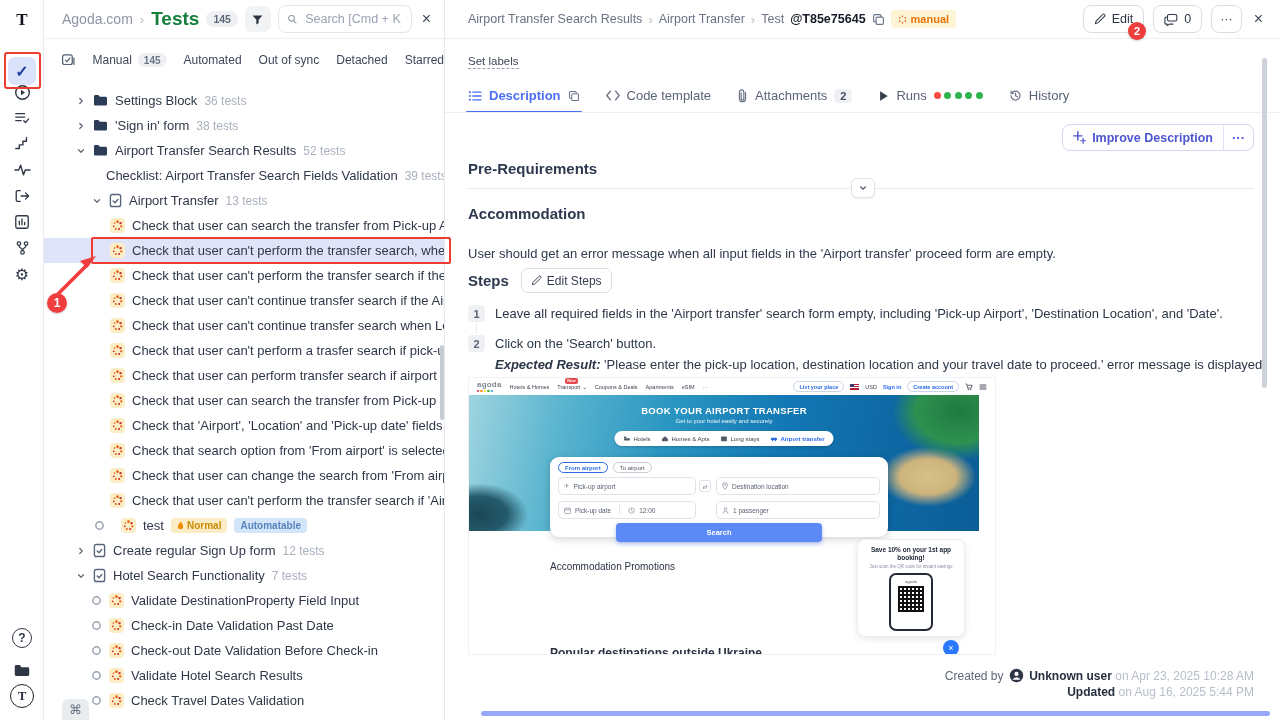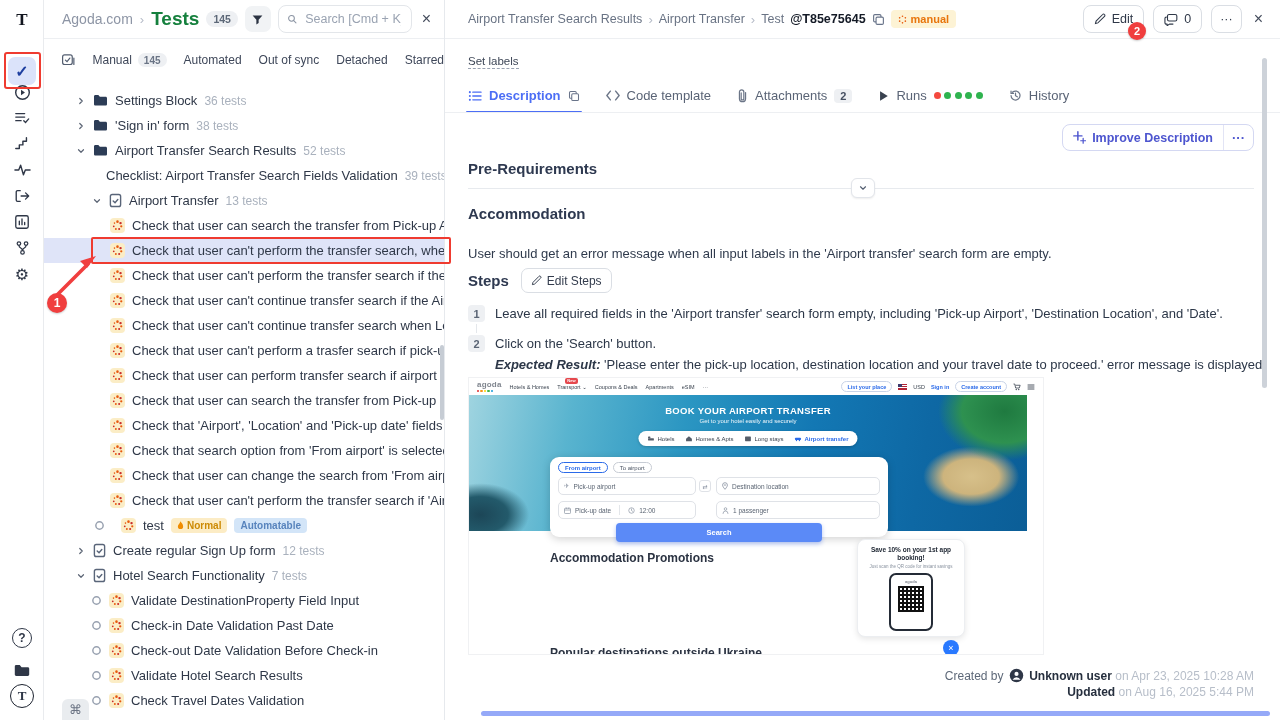--- a/index.html
+++ b/index.html
@@ -74,21 +74,21 @@
   .req-text{position:absolute;left:23px;top:233px;font-size:13px;color:#2f3a4c}
   .steps-head{position:absolute;left:23px;top:268px;display:flex;gap:12px;align-items:center}
   .edit-steps{border:1px solid #dadee4;border-radius:7px;height:25px;padding:0 9px;font-size:12px;color:#333c4d;display:flex;gap:5px;align-items:center;background:#fff}
   .step{position:absolute;left:23px;display:flex;gap:10px;font-size:13px;color:#2c3748;align-items:flex-start}
   .snum{width:17px;height:17px;background:#eef0f3;border-radius:4px;font-size:11px;color:#5b6575;display:flex;align-items:center;justify-content:center;flex:none;font-weight:bold;margin-top:-1px}
   .sexp{margin-top:6px}
   .exl{font-weight:bold;font-style:italic}
   .step-line{position:absolute;left:31px;top:324px;width:1px;height:9px;background:#e4e7eb}
 
   
-  .shot{position:absolute;left:23px;top:377px;width:576px;height:278px;border:1px solid #f0f1f3;background:#fff;overflow:hidden}
+  .shot{position:absolute;left:23px;top:377px;width:528px;height:278px;border:1px solid #f0f1f3;background:#fff;overflow:hidden}
   .anav{position:absolute;top:0;left:0;right:0;height:17px;display:flex;align-items:center;gap:8px;padding:0 8px;font-size:5.5px;color:#3b4450}
   .alogo{display:flex;flex-direction:column;align-items:flex-start;line-height:1}
   .alogo b{font-size:8px;color:#80868f;letter-spacing:.2px}
   .adots{display:flex;gap:1px;margin-top:1px}
   .adots i{width:2.4px;height:2.4px;border-radius:50%}
   .anav-item{position:relative;white-space:nowrap}
   .newtag{position:absolute;top:-6px;left:8px;background:#e5484d;color:#fff;font-size:4px;padding:.5px 2px;border-radius:2px;font-weight:bold}
   .anav-right{margin-left:auto;display:flex;align-items:center;gap:6px}
   .apill{border:1px solid #c9d4e8;border-radius:7px;padding:1.5px 5px;color:#2a6ae9;font-weight:bold;white-space:nowrap}
   .ablue{color:#2a6ae9;font-weight:bold;white-space:nowrap}
@@ -106,21 +106,21 @@
   .atab{display:flex;gap:3px;align-items:center;white-space:nowrap}
   .atab.active{color:#2a6ae9;font-weight:bold}
   .acard{position:absolute;left:81px;top:62px;width:338px;height:80px;background:#fff;border-radius:9px;box-shadow:0 2px 8px rgba(0,0,0,.18)}
   .apills{position:absolute;left:8px;top:5px;display:flex;gap:5px}
   .dirpill{border:1px solid #c7ccd4;border-radius:8px;padding:1.5px 6px;font-size:6px;color:#4c5564;background:#fff;white-space:nowrap}
   .dirpill.active{border:1.2px solid #2a6ae9;color:#2a6ae9;font-weight:bold}
   .af{position:absolute;border:1px solid #dfe2e7;border-radius:5px;height:18px;display:flex;align-items:center;gap:4px;padding:0 5px;font-size:6.5px;color:#5a6472;background:#fff;white-space:nowrap}
   .af .vdiv{width:1px;height:10px;background:#e3e6ea;margin:0 4px}
   .aswap{position:absolute;left:149px;top:23px;width:12px;height:12px;border:1px solid #dfe2e7;border-radius:3px;background:#fff;display:flex;align-items:center;justify-content:center;font-size:6px;color:#8a93a2;z-index:2}
   .asearch{position:absolute;left:66px;top:66px;width:206px;height:19px;background:#5b8af7;border-radius:4px;color:#fff;font-size:7.5px;font-weight:bold;display:flex;align-items:center;justify-content:center;box-shadow:0 2px 4px rgba(40,90,220,.35)}
-  .apromo-title{position:absolute;left:81px;top:173px;font-size:12px;font-weight:bold;color:#2b3342}
+  .apromo-title{position:absolute;left:81px;top:183px;font-size:10px;font-weight:normal;color:#2b3342}
   .adeals{position:absolute;left:83px;top:196px;width:100px;height:47px;border-radius:6px;overflow:hidden;color:#fff;text-align:center;
     background:radial-gradient(circle at 55% 40%, #8b3fd6 0%, #6a1fae 75%)}
   .adeals .l1{margin-top:7px;font-size:5.5px;color:#ffd43b;font-weight:bold;font-style:italic}
   .adeals .l2{font-size:13px;font-weight:bold;letter-spacing:.5px;text-shadow:0 1px 0 rgba(0,0,0,.25)}
   .adeals .l3{font-size:6px;color:#ffd43b;font-weight:bold}
   .dtag{position:absolute;width:13px;height:7px;background:#f5c231;color:#7a4b00;font-size:5px;font-weight:bold;display:flex;align-items:center;justify-content:center;border-radius:1px}
   .aqr{position:absolute;left:388px;top:161px;width:108px;height:98px;background:#fff;border:1px solid #eceef1;border-radius:8px;box-shadow:0 2px 6px rgba(0,0,0,.1);text-align:center}
   .aqr .t{margin-top:6px;font-size:6.5px;font-weight:bold;color:#222a36;line-height:1.25;padding:0 10px}
   .aqr .s{margin-top:2px;font-size:4.5px;color:#8a93a0}
   .phone{margin:4px auto 0;width:44px;height:58px;border:2px solid #242b36;border-radius:7px;position:relative;background:#fff}
@@ -756,21 +756,21 @@
 
     <h3 class="sec" style="top:160px">Pre-Requirements</h3>
     <div class="divider"></div>
     <span class="div-btn">
       <svg width="10" height="10" viewBox="0 0 16 16">
           <path d="M4 6l4 4 4-4" fill="none" stroke="#535e70" stroke-width="1.8" stroke-linecap="round" stroke-linejoin="round"></path>
         </svg>
     </span>
 
     <h3 class="sec" style="top:205px">Accommodation</h3>
-    <p class="req-text">User should get an error message when all input labels in the 'Airport transfer' search form are empty.</p>
+    <p class="req-text">User should get an error message when all input fields in the 'Airport transfer' proceed form are empty.</p>
 
     <div class="steps-head">
       <h3 class="sec" style="position:static">Steps</h3>
       <span class="edit-steps">
         <svg width="11" height="11" viewBox="0 0 16 16">
             <path d="M2 14l.8-3.2L11.5 2a1.6 1.6 0 012.4 0l.1.1a1.6 1.6 0 010 2.4L5.2 13.2z" fill="none" stroke="#333c4d" stroke-width="1.4"></path>
           </svg>
         <span>Edit Steps</span>
       </span>
     </div>

